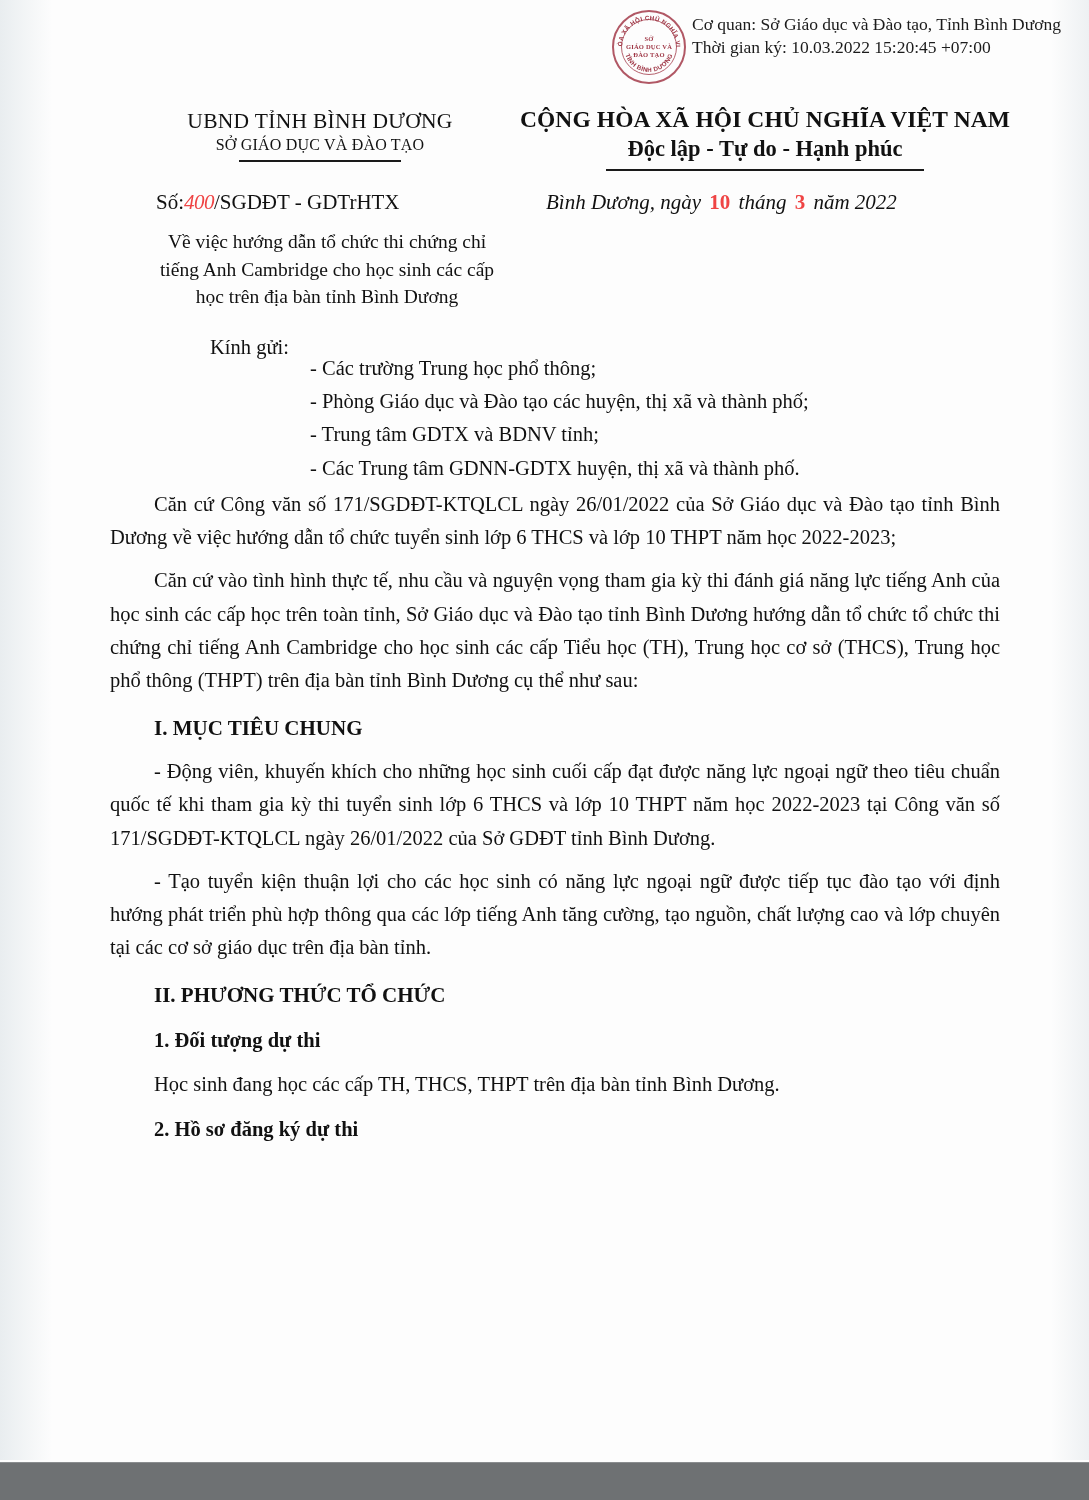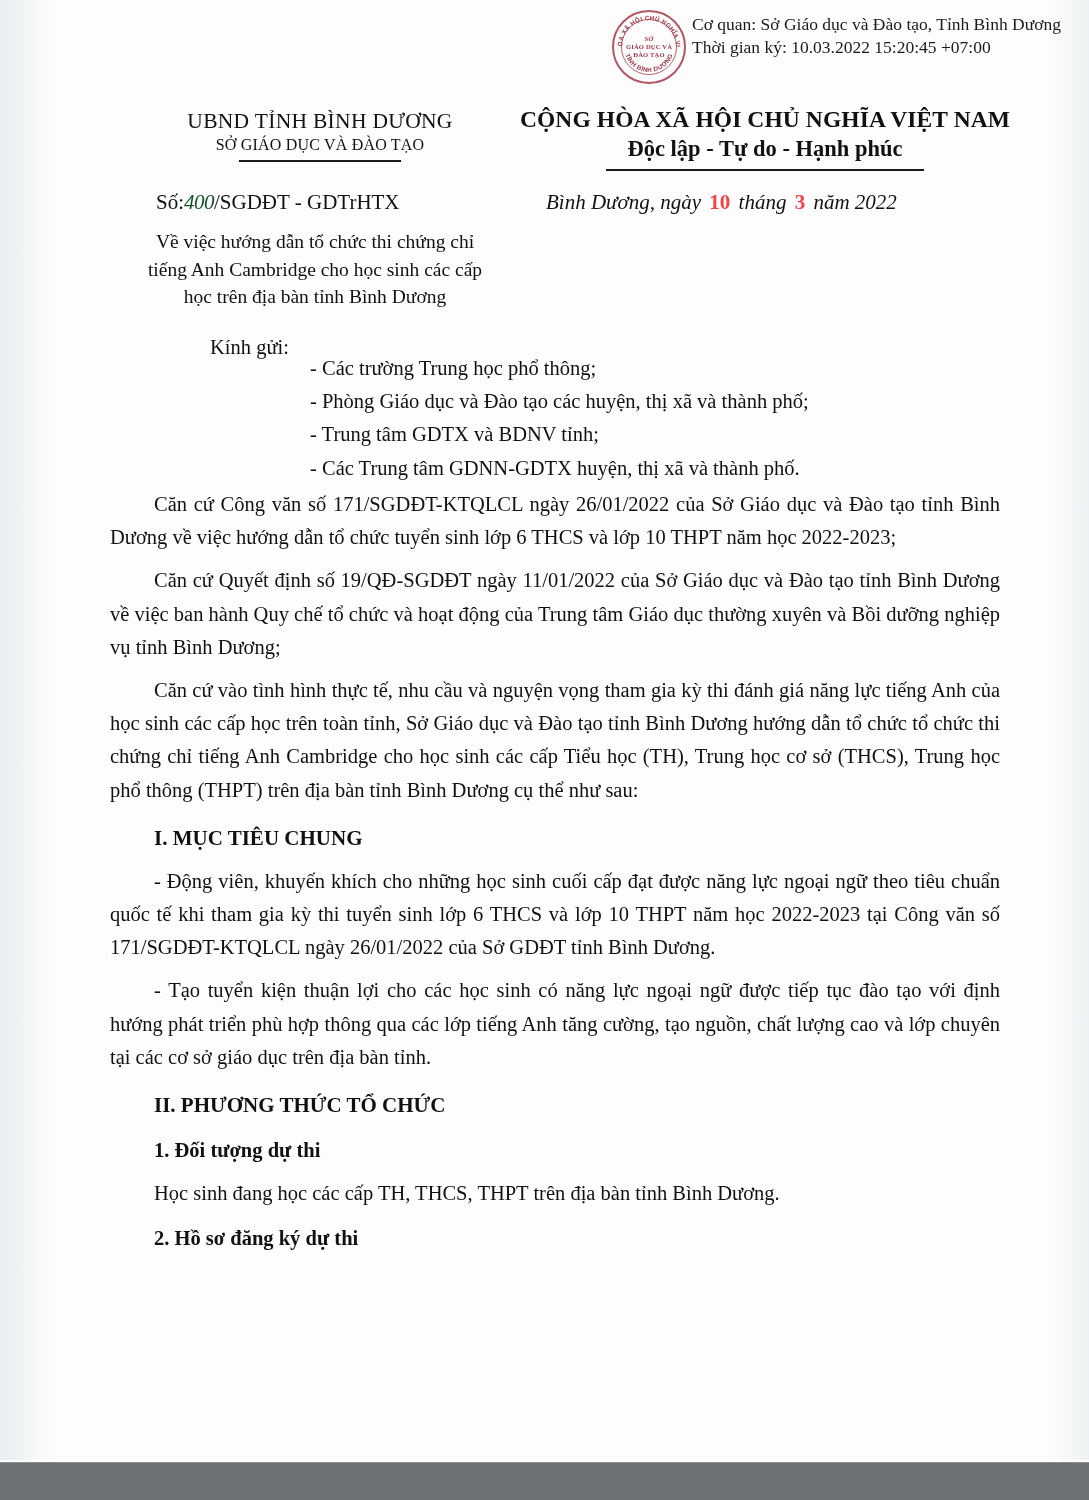--- a/index.html
+++ b/index.html
@@ -159,21 +159,21 @@
   .rule.right-rule { width: 318px; }
 
   .doc-number {
     position: absolute;
     left: 156px;
     top: 190px;
     font-size: 21px;
     white-space: nowrap;
   }
   .handwritten {
-    color: #14532d;
+    color: #ef4444;
     font-family: "Liberation Serif", serif;
     font-style: italic;
     letter-spacing: -0.5px;
   }
   .place-date {
     position: absolute;
     left: 546px;
     top: 190px;
     font-size: 21px;
     font-style: italic;
@@ -181,21 +181,21 @@
   }
   .place-date .hw {
     color: #ef4444;
     font-style: normal;
     font-weight: 600;
     padding: 0 3px;
   }
 
   .subject {
     position: absolute;
-    left: 110px;
+    left: 122px;
     top: 228px;
     width: 410px;
     text-align: center;
     font-size: 19.5px;
     line-height: 1.42;
   }
 
   
   .kinh-gui-label {
     position: absolute;
@@ -312,21 +312,20 @@
   <div class="kinh-gui-label">Kính gửi:</div>
   <div class="recipients">
     <div>- Các trường Trung học phổ thông;</div>
     <div>- Phòng Giáo dục và Đào tạo các huyện, thị xã và thành phố;</div>
     <div>- Trung tâm GDTX và BDNV tỉnh;</div>
     <div>- Các Trung tâm GDNN-GDTX huyện, thị xã và thành phố.</div>
   </div>
 
   <div id="body">
     <p>Căn cứ Công văn số 171/SGDĐT-KTQLCL ngày 26/01/2022 của Sở Giáo dục và Đào tạo tỉnh Bình Dương về việc hướng dẫn tổ chức tuyển sinh lớp 6 THCS và lớp 10 THPT năm học 2022-2023;</p>
-    <p>Căn cứ Quyết định số 19/QĐ-SGDĐT ngày 11/01/2022 của Sở Giáo dục và Đào tạo tỉnh Bình Dương về việc ban hành Quy chế tổ chức và hoạt động của Trung tâm Giáo dục thường xuyên và Bồi dưỡng nghiệp vụ tỉnh Bình Dương;</p>
     <p>Căn cứ vào tình hình thực tế, nhu cầu và nguyện vọng tham gia kỳ thi đánh giá năng lực tiếng Anh của học sinh các cấp học trên toàn tỉnh, Sở Giáo dục và Đào tạo tỉnh Bình Dương hướng dẫn tổ chức tổ chức thi chứng chỉ tiếng Anh Cambridge cho học sinh các cấp Tiểu học (TH), Trung học cơ sở (THCS), Trung học phổ thông (THPT) trên địa bàn tỉnh Bình Dương cụ thể như sau:</p>
 
     <h2 class="section">I. MỤC TIÊU CHUNG</h2>
     <p>- Động viên, khuyến khích cho những học sinh cuối cấp đạt được năng lực ngoại ngữ theo tiêu chuẩn quốc tế khi tham gia kỳ thi tuyển sinh lớp 6 THCS và lớp 10 THPT năm học 2022-2023 tại Công văn số 171/SGDĐT-KTQLCL ngày 26/01/2022 của Sở GDĐT tỉnh Bình Dương.</p>
     <p>- Tạo tuyển kiện thuận lợi cho các học sinh có năng lực ngoại ngữ được tiếp tục đào tạo với định hướng phát triển phù hợp thông qua các lớp tiếng Anh tăng cường, tạo nguồn, chất lượng cao và lớp chuyên tại các cơ sở giáo dục trên địa bàn tỉnh.</p>
 
     <h2 class="section">II. PHƯƠNG THỨC TỔ CHỨC</h2>
     <h3 class="subsection">1.  Đối tượng dự thi</h3>
     <p>Học sinh đang học các cấp TH, THCS, THPT trên địa bàn tỉnh Bình Dương.</p>
     <h3 class="subsection">2. Hồ sơ đăng ký dự thi</h3>

